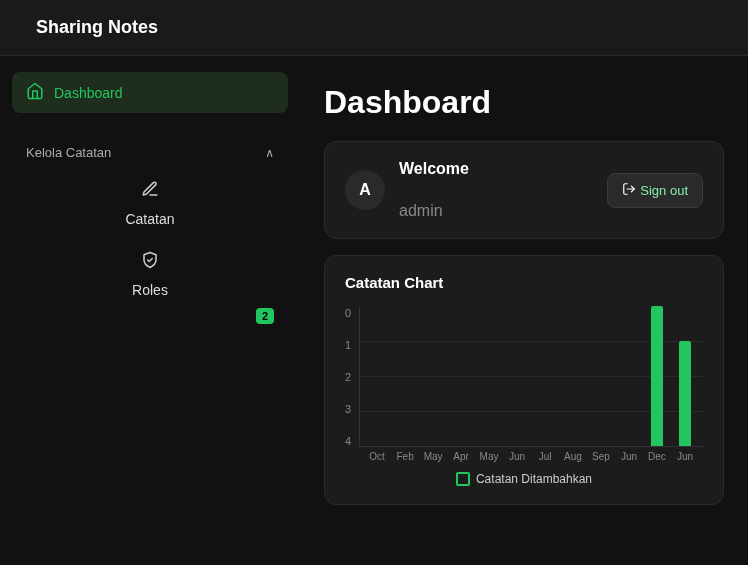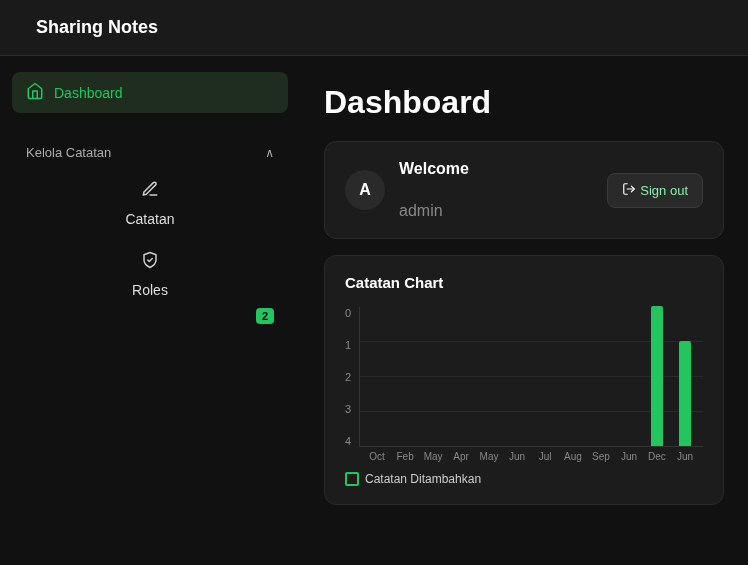--- a/index.html
+++ b/index.html
@@ -257,21 +257,21 @@
     .x-label {
       flex: 1;
       text-align: center;
       font-size: 10px;
       color: #888888;
     }
 
     .chart-legend {
       display: flex;
       align-items: center;
-      justify-content: flex-start;
+      justify-content: center;
       gap: 6px;
       margin-top: 10px;
       font-size: 12px;
       color: #cccccc;
     }
 
     .legend-box {
       width: 14px;
       height: 14px;
       border: 2px solid #22c55e;

